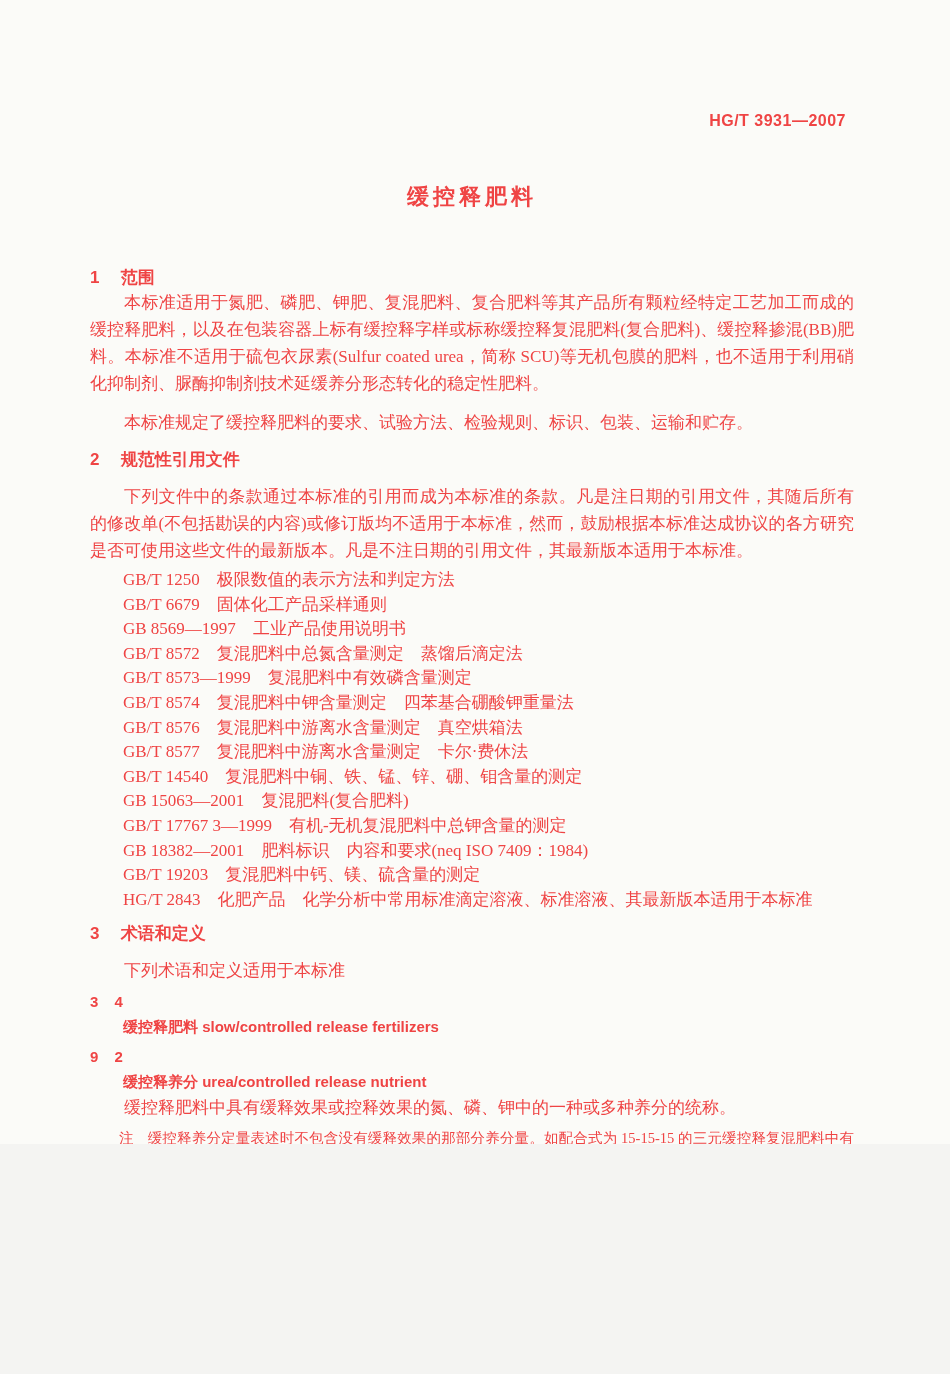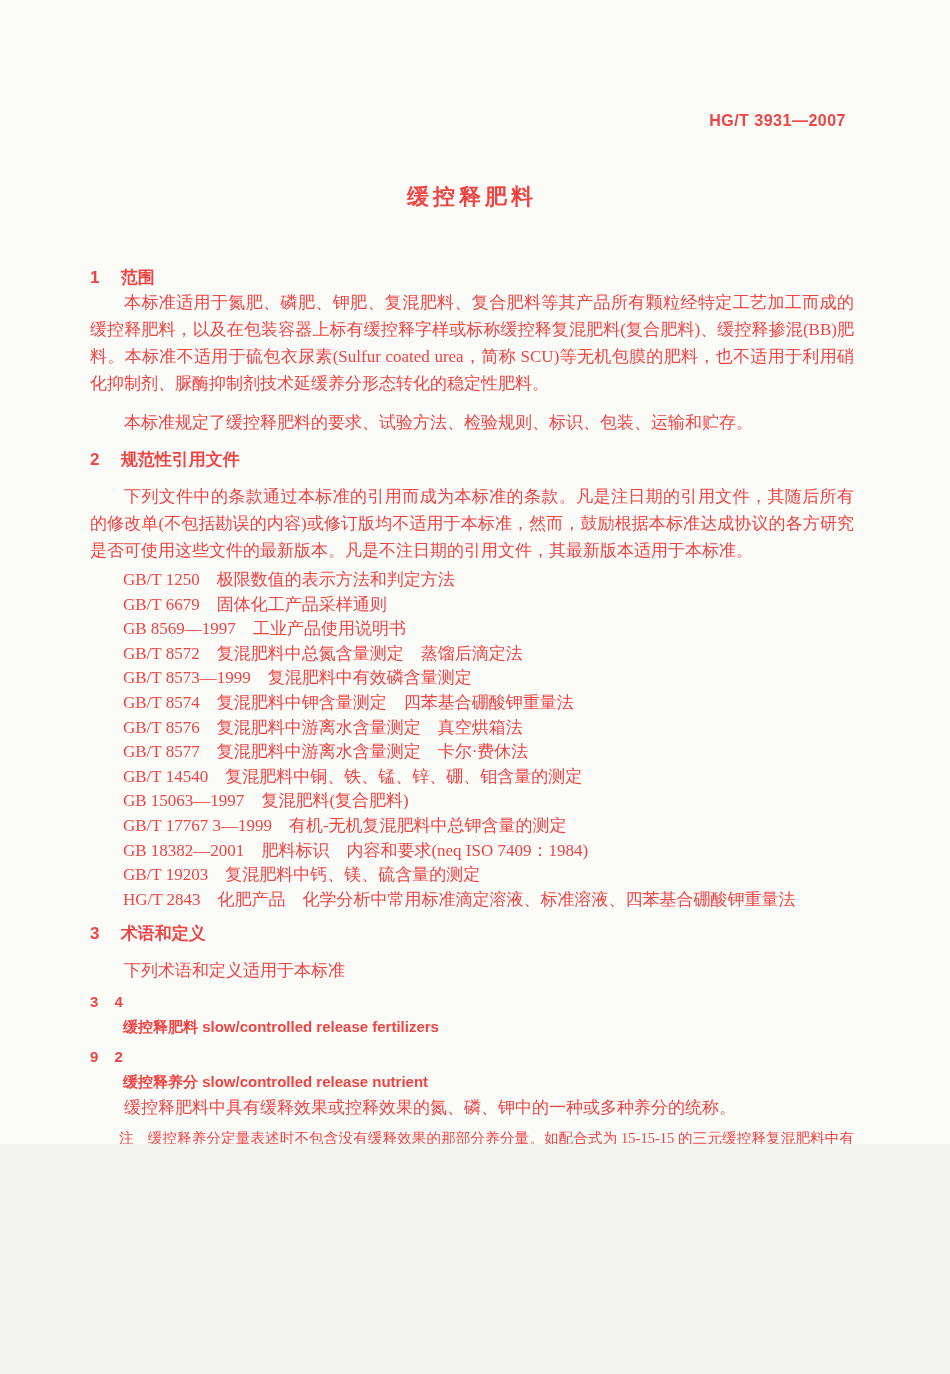--- a/index.html
+++ b/index.html
@@ -142,49 +142,49 @@
       <div class="ref-line">
         <span class="ref-code">GB/T 8576</span><span class="ref-title">复混肥料中游离水含量测定　真空烘箱法</span>
       </div>
       <div class="ref-line">
         <span class="ref-code">GB/T 8577</span><span class="ref-title">复混肥料中游离水含量测定　卡尔·费休法</span>
       </div>
       <div class="ref-line">
         <span class="ref-code">GB/T 14540</span><span class="ref-title">复混肥料中铜、铁、锰、锌、硼、钼含量的测定</span>
       </div>
       <div class="ref-line">
-        <span class="ref-code">GB 15063—1997</span><span class="ref-title">复混肥料(复合肥料)</span>
+        <span class="ref-code">GB 15063—2001</span><span class="ref-title">复混肥料(复合肥料)</span>
       </div>
       <div class="ref-line">
         <span class="ref-code">GB/T 17767 3—1999</span><span class="ref-title">有机-无机复混肥料中总钾含量的测定</span>
       </div>
       <div class="ref-line">
         <span class="ref-code">GB 18382—2001</span><span class="ref-title">肥料标识　内容和要求(neq ISO 7409：1984)</span>
       </div>
       <div class="ref-line">
         <span class="ref-code">GB/T 19203</span><span class="ref-title">复混肥料中钙、镁、硫含量的测定</span>
       </div>
       <div class="ref-line">
-        <span class="ref-code">HG/T 2843</span><span class="ref-title">化肥产品　化学分析中常用标准滴定溶液、标准溶液、四苯基合硼酸钾重量法</span>
+        <span class="ref-code">HG/T 2843</span><span class="ref-title">化肥产品　化学分析中常用标准滴定溶液、标准溶液、其最新版本适用于本标准</span>
       </div>
     </div>
   </div>
 
   <div>
     <div class="sec-heading h3">
       <span class="sec-num">3</span>
       <span>术语和定义</span>
     </div>
     <p class="indent after-heading">下列术语和定义适用于本标准</p>
 
     <div class="sub-num">3 4</div>
     <div class="term-heading">缓控释肥料 slow/controlled release fertilizers</div>
 
     <div class="sub-num">9 2</div>
-    <div class="term-heading">缓控释养分 slow/controlled release nutrient</div>
+    <div class="term-heading">缓控释养分 urea/controlled release nutrient</div>
     <p class="indent">缓控释肥料中具有缓释效果或控释效果的氮、磷、钾中的一种或多种养分的统称。</p>
 
     <p class="note">
       <span class="note-label">注</span><span>缓控释养分定量表述时不包含没有缓释效果的那部分养分量。如配合式为 15-15-15 的三元缓控释复混肥料中有 10 %的氮具有缓控释效果，则称氮为缓控释养分，定量表述时，则指 10 %的氮为缓控释养分。</span>
     </p>
   </div>
 
   <div class="page-number">1</div>
 
 </div>

